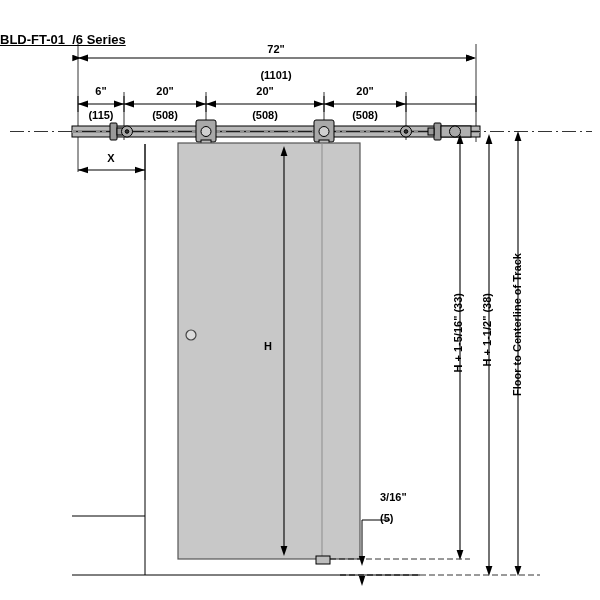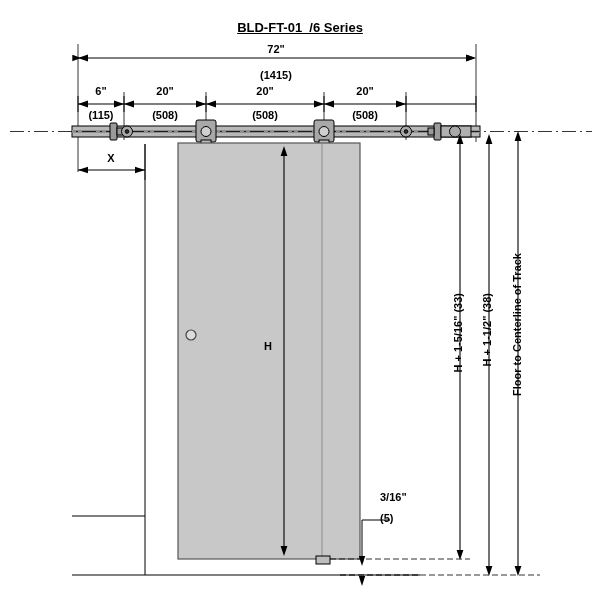--- a/index.html
+++ b/index.html
@@ -9,21 +9,21 @@
     font-family:"Liberation Sans", sans-serif;
     color:#000;
     position:relative;
     overflow:hidden;
   }
   .stage{position:absolute;left:0;top:0;width:600px;height:600px;}
   .lbl{position:absolute;font-size:11px;font-weight:bold;line-height:1.05;white-space:nowrap;}
   .lbl.c{text-align:center;}
   .vert{writing-mode:vertical-rl;transform:rotate(180deg);font-size:11px;font-weight:bold;white-space:nowrap;}
   .title{
-    position:absolute;left:0;top:20px;width:600px;text-align:center;
+    position:absolute;left:0;top:32px;width:600px;
     font-size:13px;font-weight:bold;text-decoration:underline;
   }
   svg{position:absolute;left:0;top:0;}
 </style>
 </head>
 <body>
 
 <div class="stage">
 
   <div class="title">BLD-FT-01_/6 Series</div>
@@ -175,21 +175,21 @@
       <line x1="518" y1="137" x2="518" y2="572"></line>
     </g>
     <g fill="#000">
       <path d="M518,131 L514.6,141 L521.4,141 z"></path>
       <path d="M518,576 L514.6,566 L521.4,566 z"></path>
     </g>
     <line x1="420" y1="575" x2="540" y2="575" stroke="#000" stroke-width="0.8" stroke-dasharray="6,3"></line>
   </svg>
 
   <div class="lbl c" style="left:236px;top:44px;width:80px;">72"</div>
-  <div class="lbl c" style="left:236px;top:70px;width:80px;">(1415)</div>
+  <div class="lbl c" style="left:236px;top:70px;width:80px;">(1101)</div>
 
   <div class="lbl c" style="left:71px;top:86px;width:60px;">6"</div>
   <div class="lbl c" style="left:71px;top:110px;width:60px;">(115)</div>
 
   <div class="lbl c" style="left:135px;top:86px;width:60px;">20"</div>
   <div class="lbl c" style="left:135px;top:110px;width:60px;">(508)</div>
 
   <div class="lbl c" style="left:235px;top:86px;width:60px;">20"</div>
   <div class="lbl c" style="left:235px;top:110px;width:60px;">(508)</div>
 

